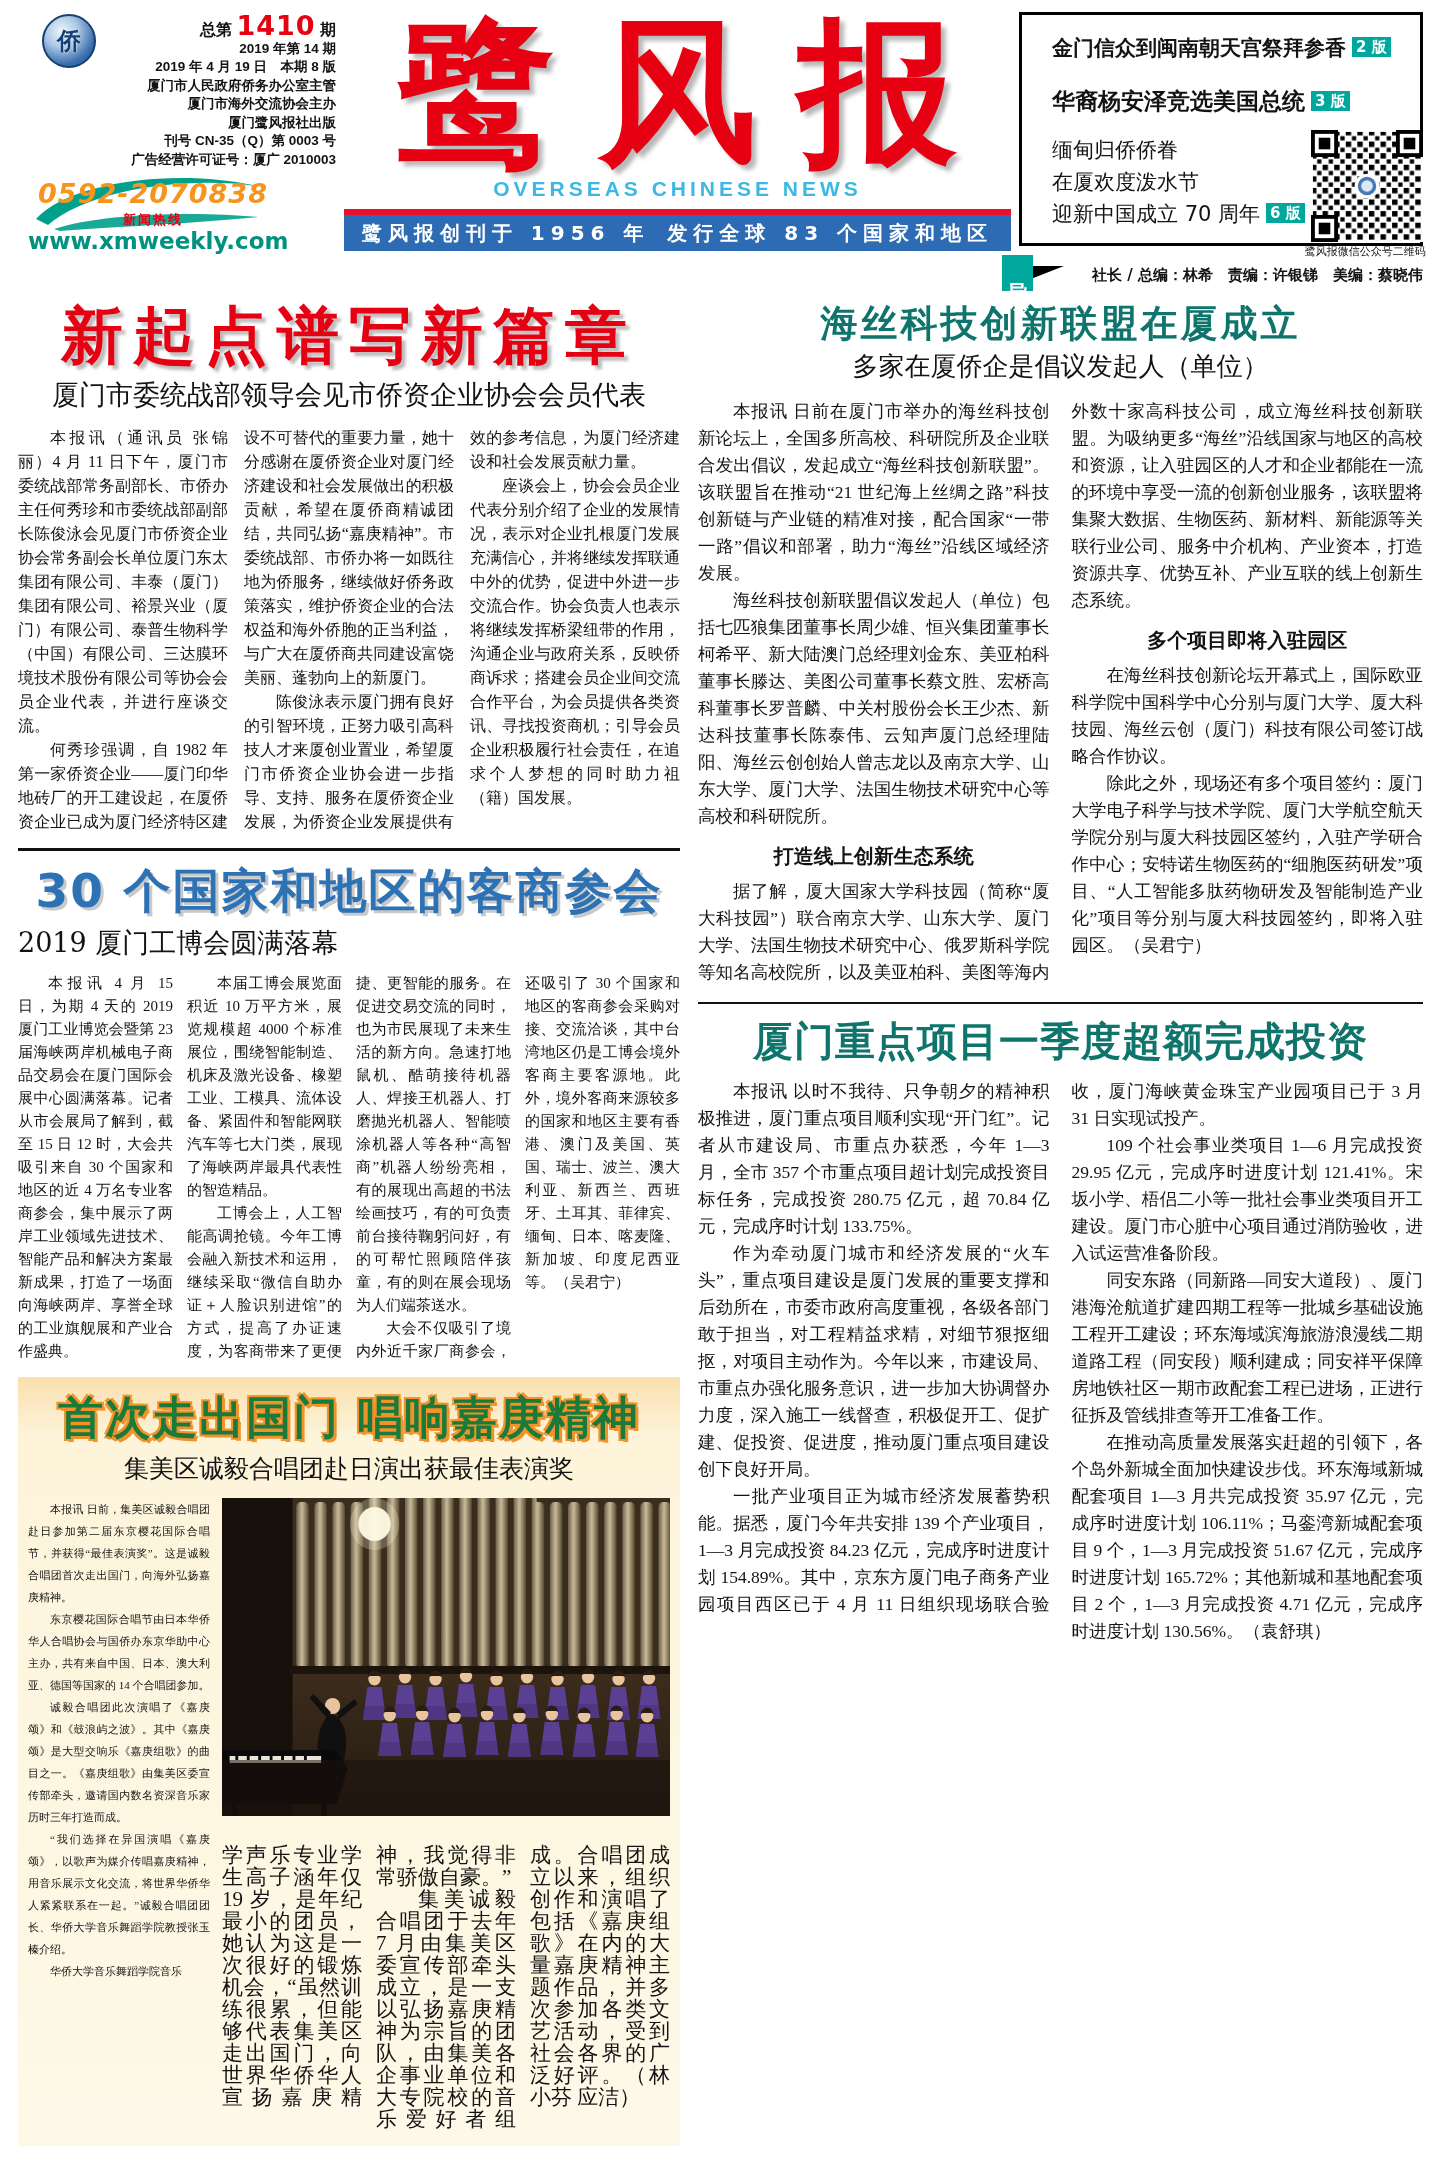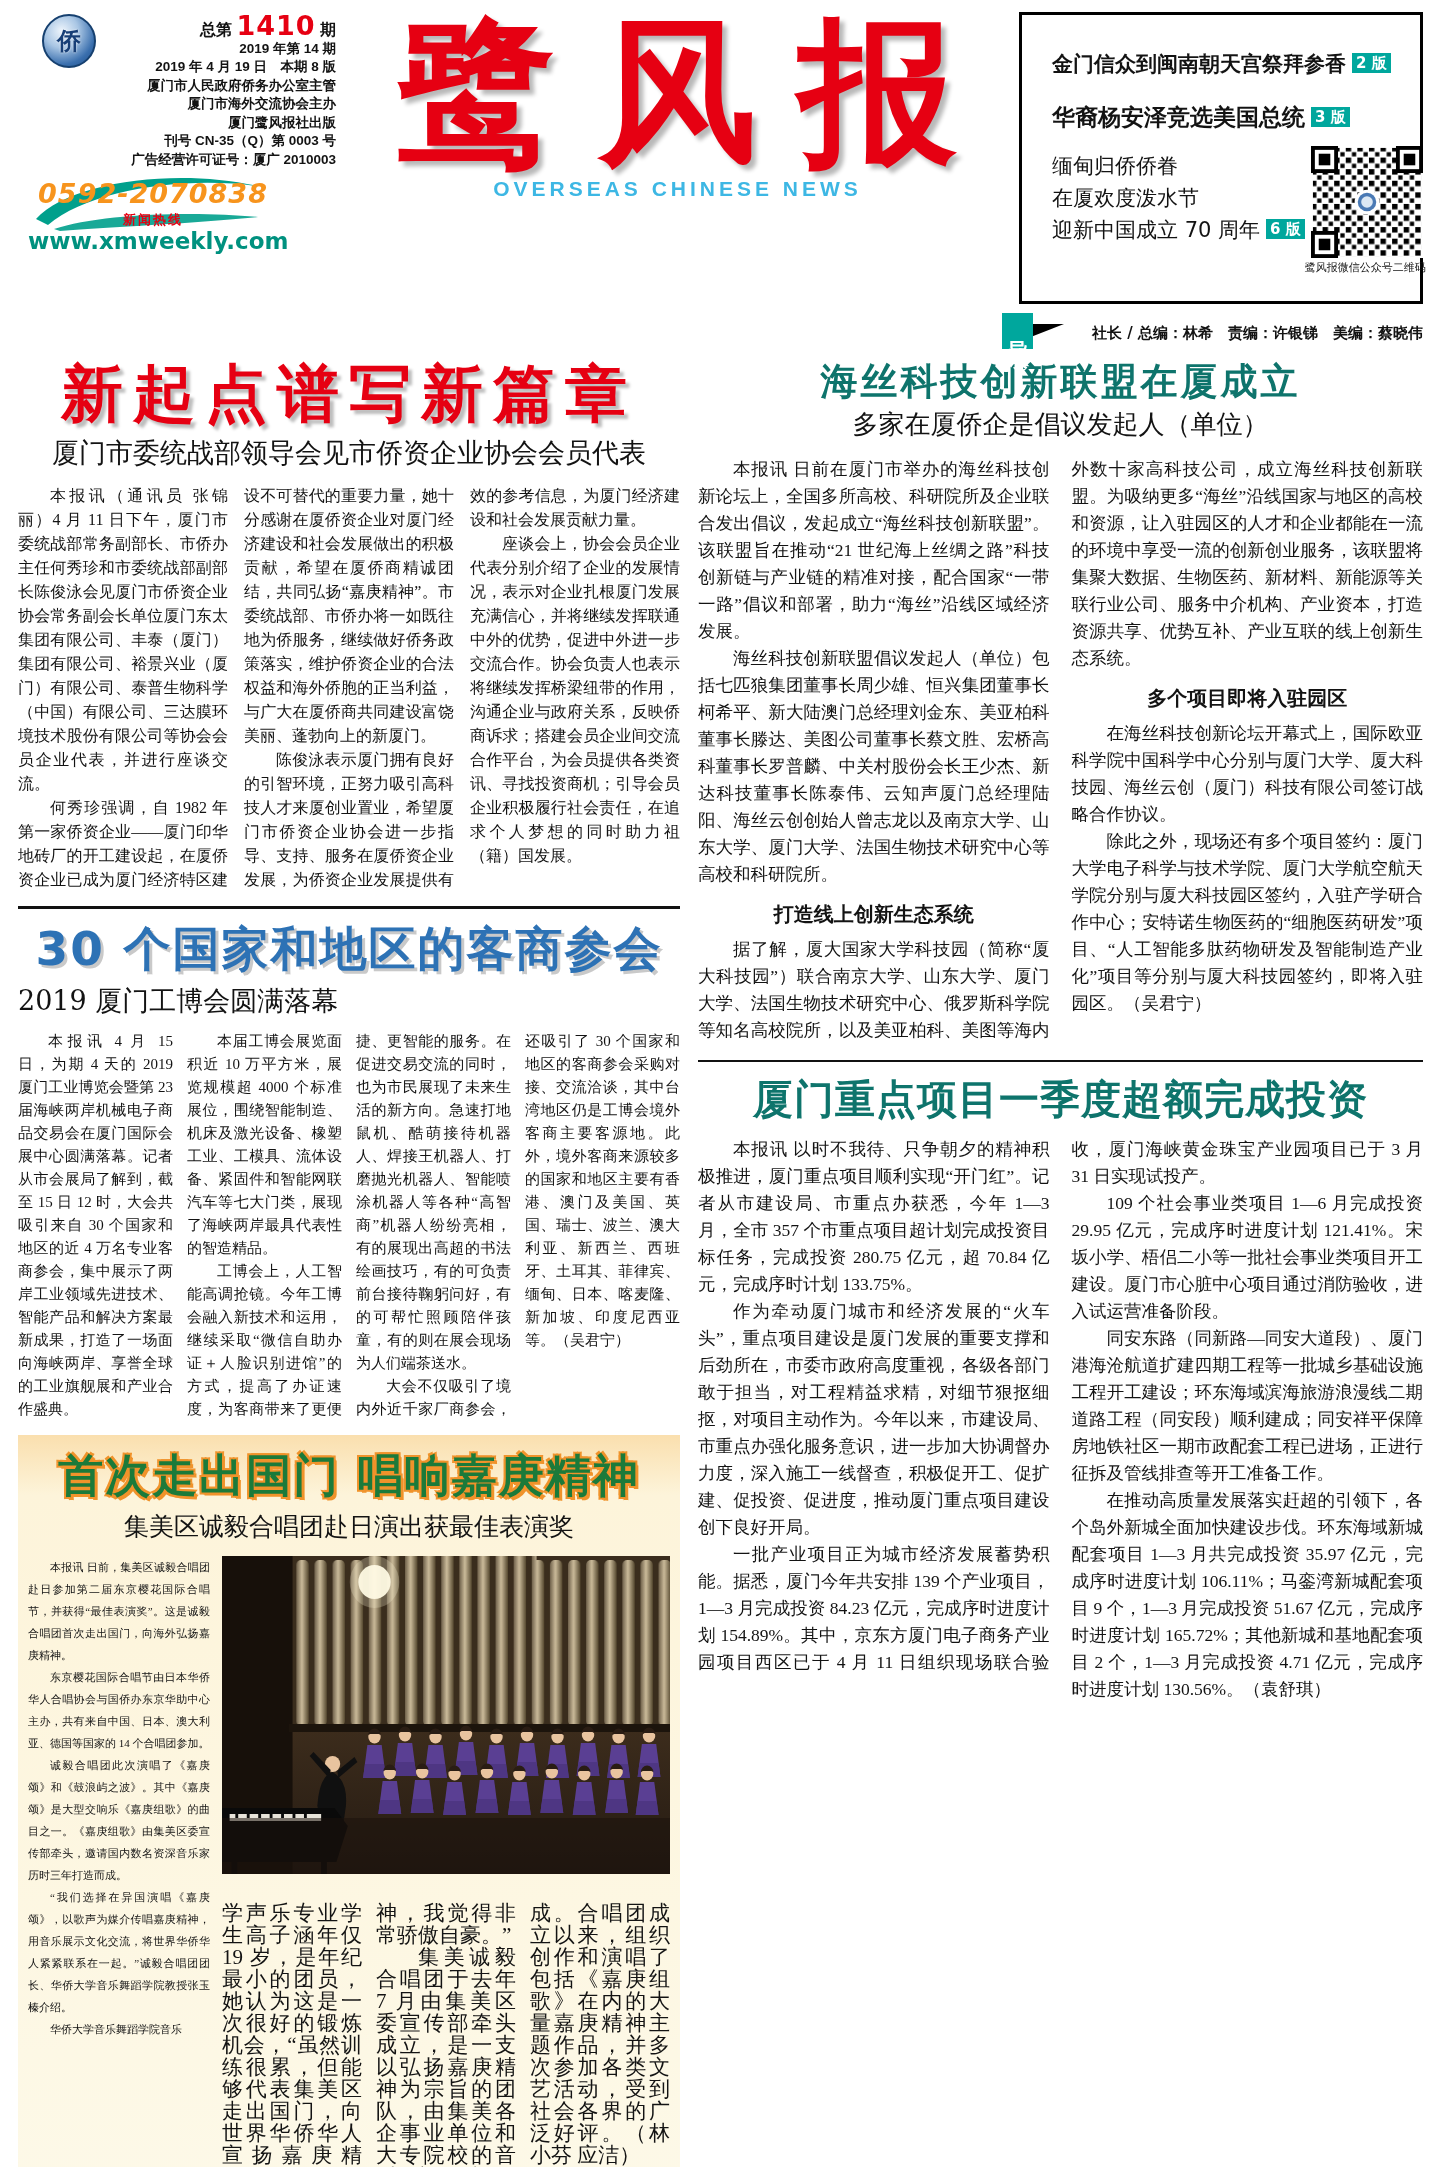--- a/index.html
+++ b/index.html
@@ -26,21 +26,21 @@
   .phone { color:#f7941d; font:bold italic 27px/1.1 "DejaVu Sans",sans-serif; letter-spacing:1px; position:relative; }
   .hotline-label { color:#e60012; font:bold 13px/16px "DejaVu Sans",sans-serif; letter-spacing:2px; position:relative; margin-top:3px; }
   .website { color:#00917f; font:bold 23px/1.2 "DejaVu Sans",sans-serif; position:relative; }
   .mh-center { flex:1; text-align:center; padding:0 8px; }
   .np-title { color:#e60012; font:bold 158px/160px "DejaVu Serif",serif; letter-spacing:42px; text-indent:42px;
     text-shadow:5px 5px 4px #b9b9b9; white-space:nowrap; }
   .np-title-en { color:#3db7e4; font:bold 21px/1.2 "Liberation Sans",sans-serif; letter-spacing:4px; margin-top:4px; }
   .banner { margin-top:8px; border-top:6px solid #e8112d; background:#2d6cb4; color:#fff;
     font:bold 20px/36px "DejaVu Sans",sans-serif; letter-spacing:6px; display:flex; justify-content:space-evenly; }
   .mh-right { width:404px; flex:none; }
-  .digest-box { border:3px solid #000; position:relative; padding:28px 10px 4px 30px; height:292px; }
+  .digest-box { border:3px solid #000; position:relative; padding:12px 10px 4px 30px; height:234px; }
   .digest-item1 { font:bold 21px/1.25 "DejaVu Sans",sans-serif; margin-top:8px; white-space:nowrap; }
   .digest-item2 { font:900 23px/1.25 "DejaVu Sans",sans-serif; margin-top:26px; white-space:nowrap; }
   .badge { background:#00a79d; color:#fff; font:bold 15px/1 "DejaVu Sans",sans-serif;
     padding:3px 4px 2px; margin-left:6px; vertical-align:3px; display:inline-block; }
   .digest-row3 { display:flex; justify-content:space-between; margin-top:18px; }
   .digest-item3 { font:500 21px/32px "DejaVu Sans",sans-serif; white-space:nowrap; }
   .qr-wrap { width:118px; text-align:right; margin-top:-4px; }
   .qr { width:112px; height:112px; display:block; margin-left:auto; }
   .qr-caption { font:11px/14px "Liberation Sans",sans-serif; margin-top:2px; white-space:nowrap; }
   .daodu-tab { position:absolute; left:-20px; bottom:-48px; background:#00a79d; color:#fff;
@@ -113,20 +113,24 @@
         </svg>
         <div class="phone">0592-2070838</div>
         <div class="hotline-label">新闻热线</div>
         <div class="website">www.xmweekly.com</div>
       </div>
     </div>
 
     <div class="mh-center">
       <div class="np-title">鹭风报</div>
       <div class="np-title-en">OVERSEAS CHINESE NEWS</div>
+      <div class="banner">
+        <span>鹭风报创刊于 1956 年</span>
+        <span>发行全球 83 个国家和地区</span>
+      </div>
     </div>
 
     <div class="mh-right">
       <div class="digest-box">
         <div class="digest-item1"><span>金门信众到闽南朝天宫祭拜参香</span><span class="badge">2 版</span></div>
         <div class="digest-item2"><span>华裔杨安泽竞选美国总统</span><span class="badge">3 版</span></div>
         <div class="digest-row3">
           <div class="digest-item3">
             <div>缅甸归侨侨眷</div>
             <div>在厦欢度泼水节</div>

